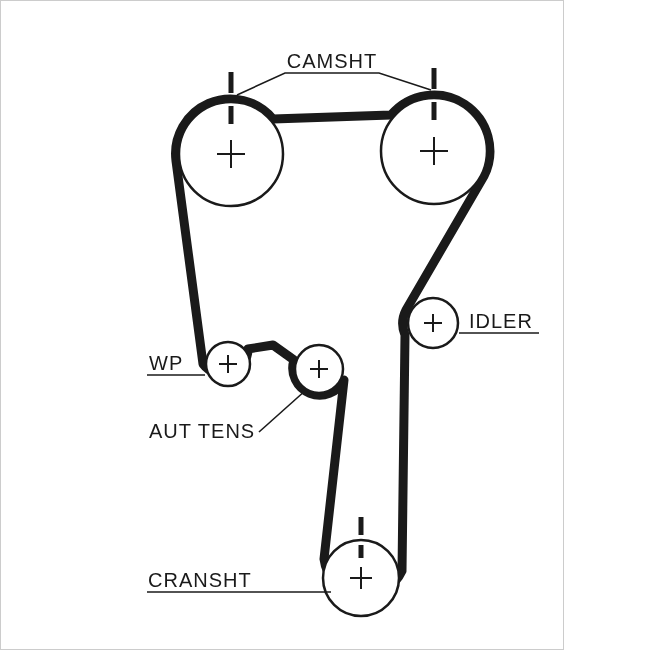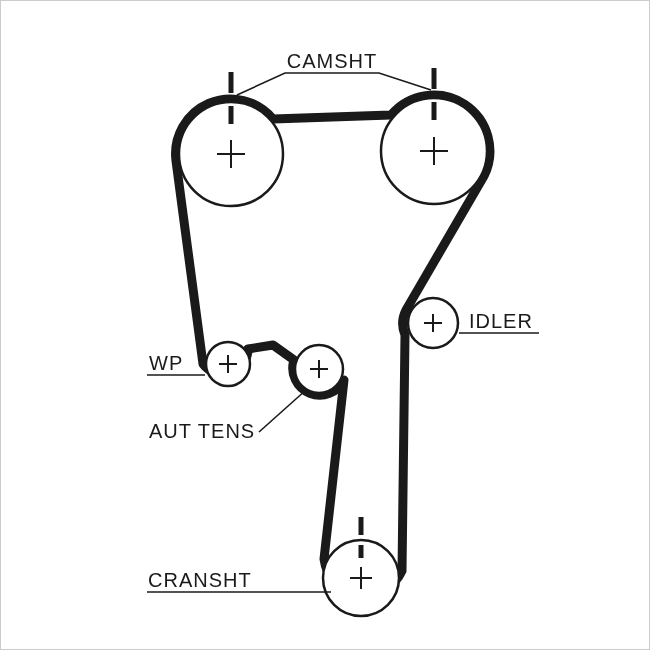--- a/index.html
+++ b/index.html
@@ -3,21 +3,21 @@
 <meta charset="utf-8">
 <style>
   html, body {
     margin: 0;
     padding: 0;
     background: #ffffff;
     font-family: "Liberation Sans", "DejaVu Sans", sans-serif;
   }
   #canvas {
     position: relative;
-    width: 650px;
+    width: 564px;
     height: 650px;
     box-sizing: border-box;
     border: 1px solid var(--border-color, #cccccc);
     background: var(--bg-color, #ffffff);
   }
   svg { display: block; }
   .belt {
     fill: none;
     stroke: var(--line-color, #1a1a1a);
     stroke-width: 9;

